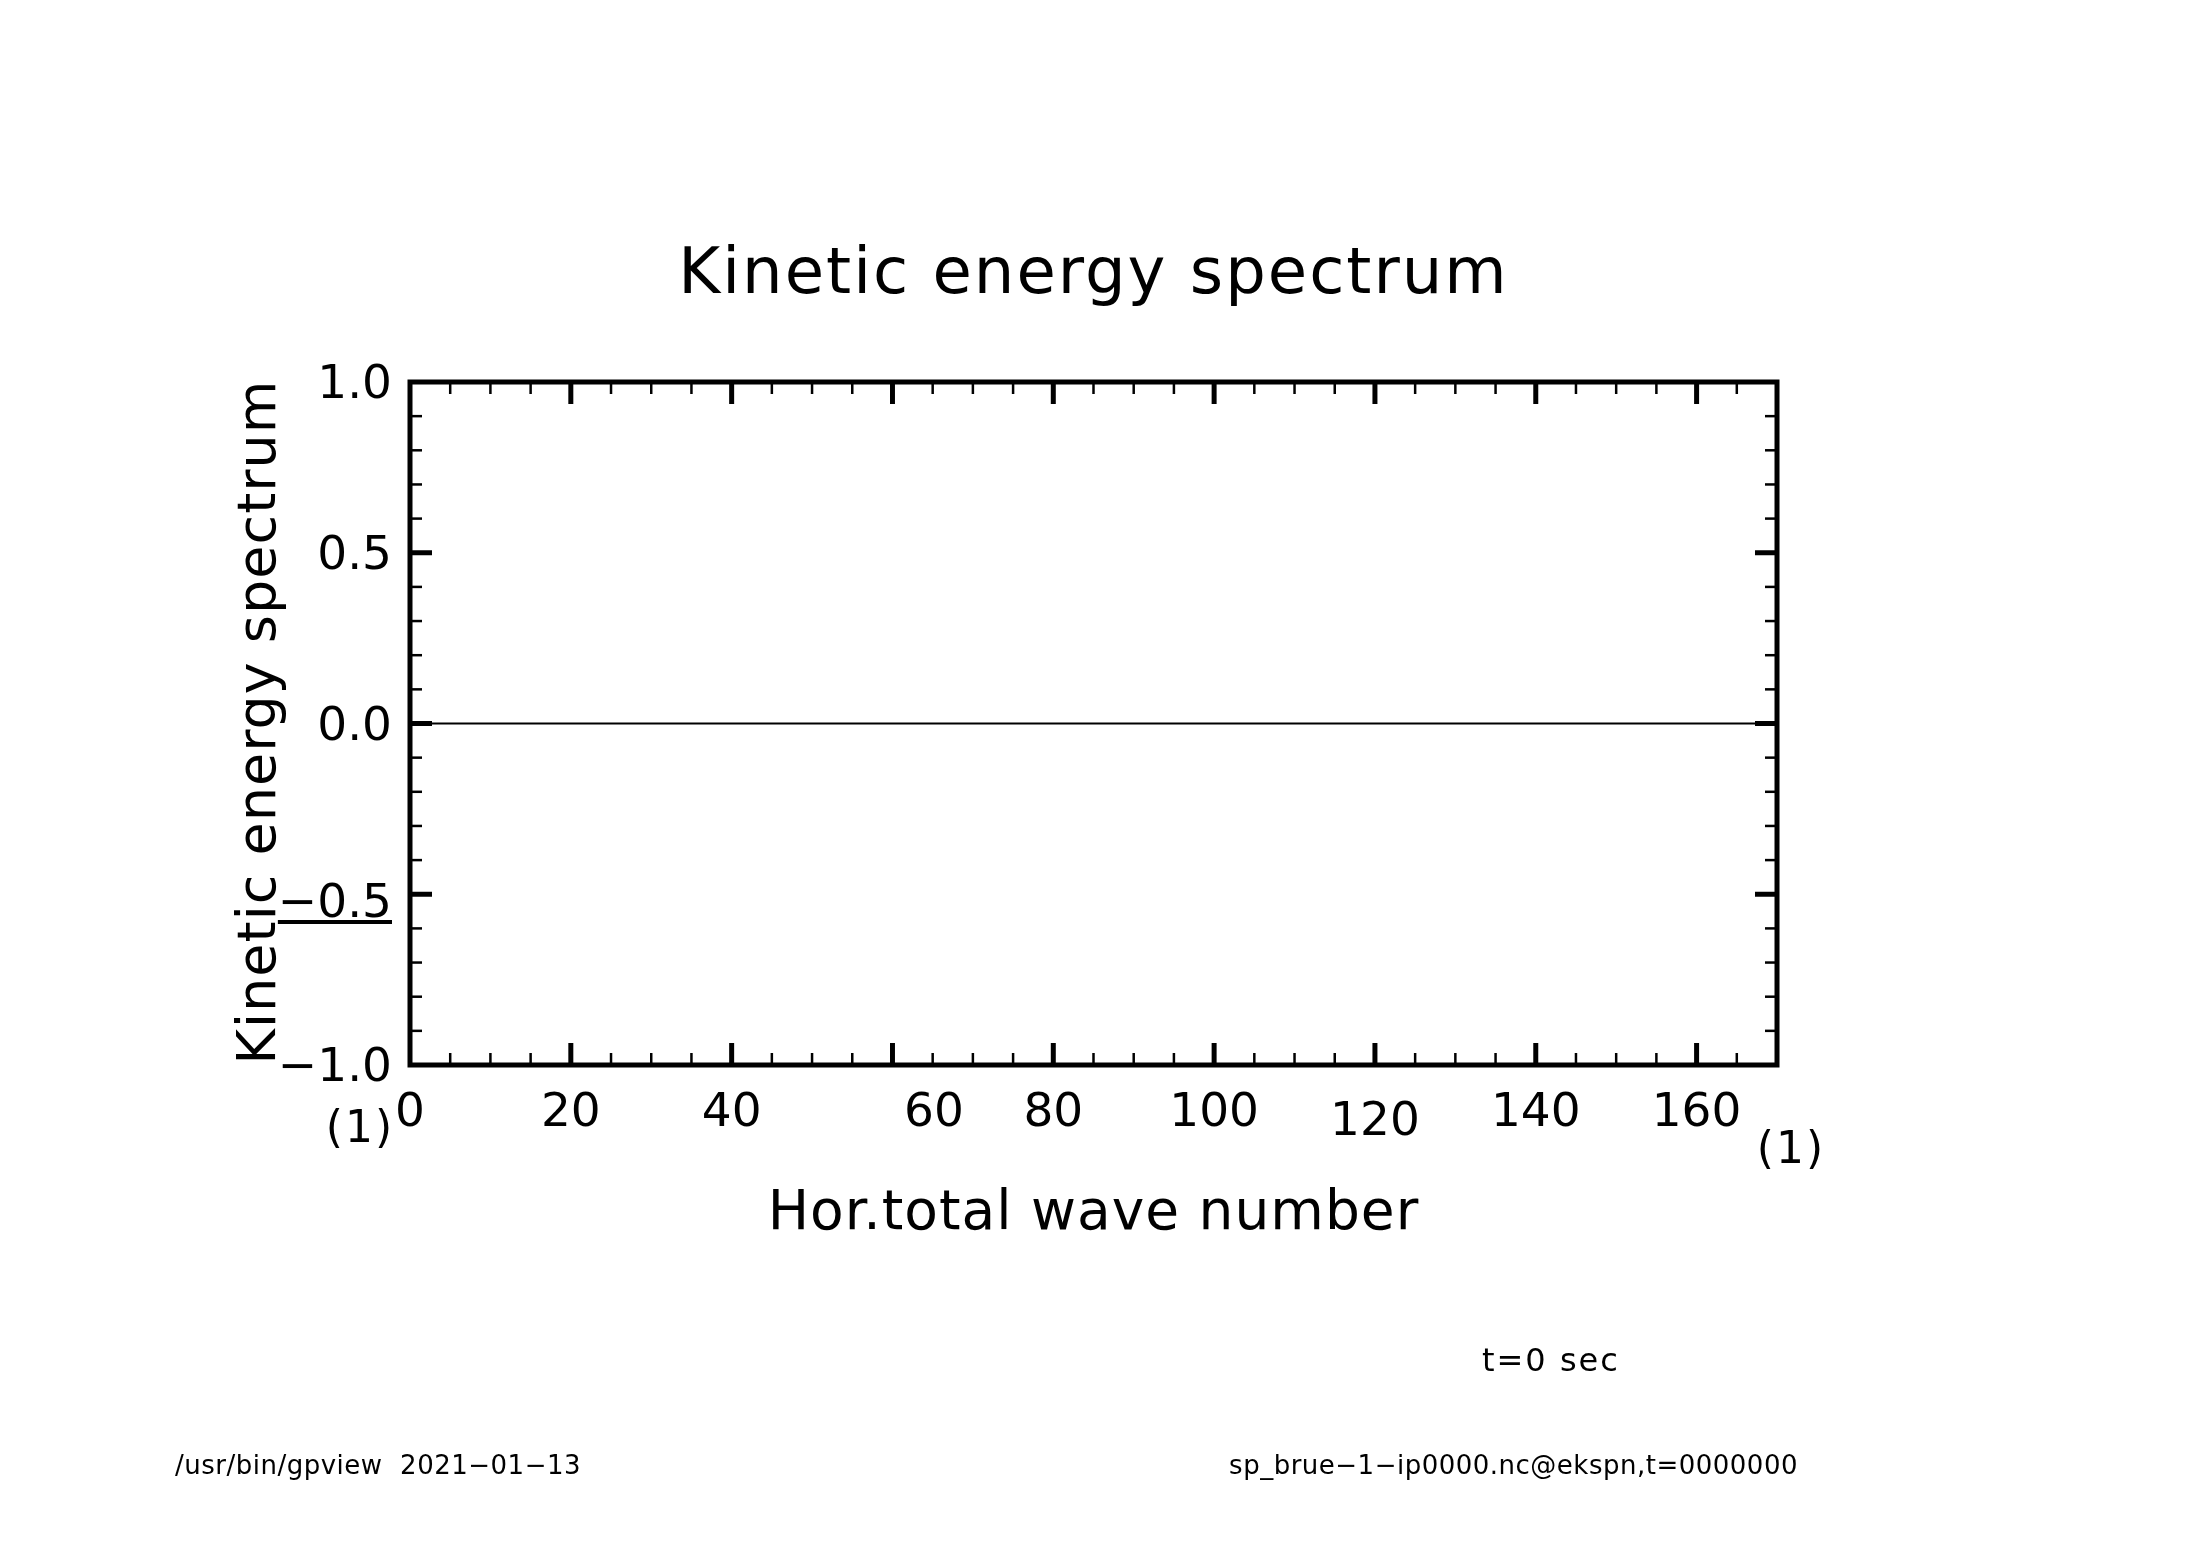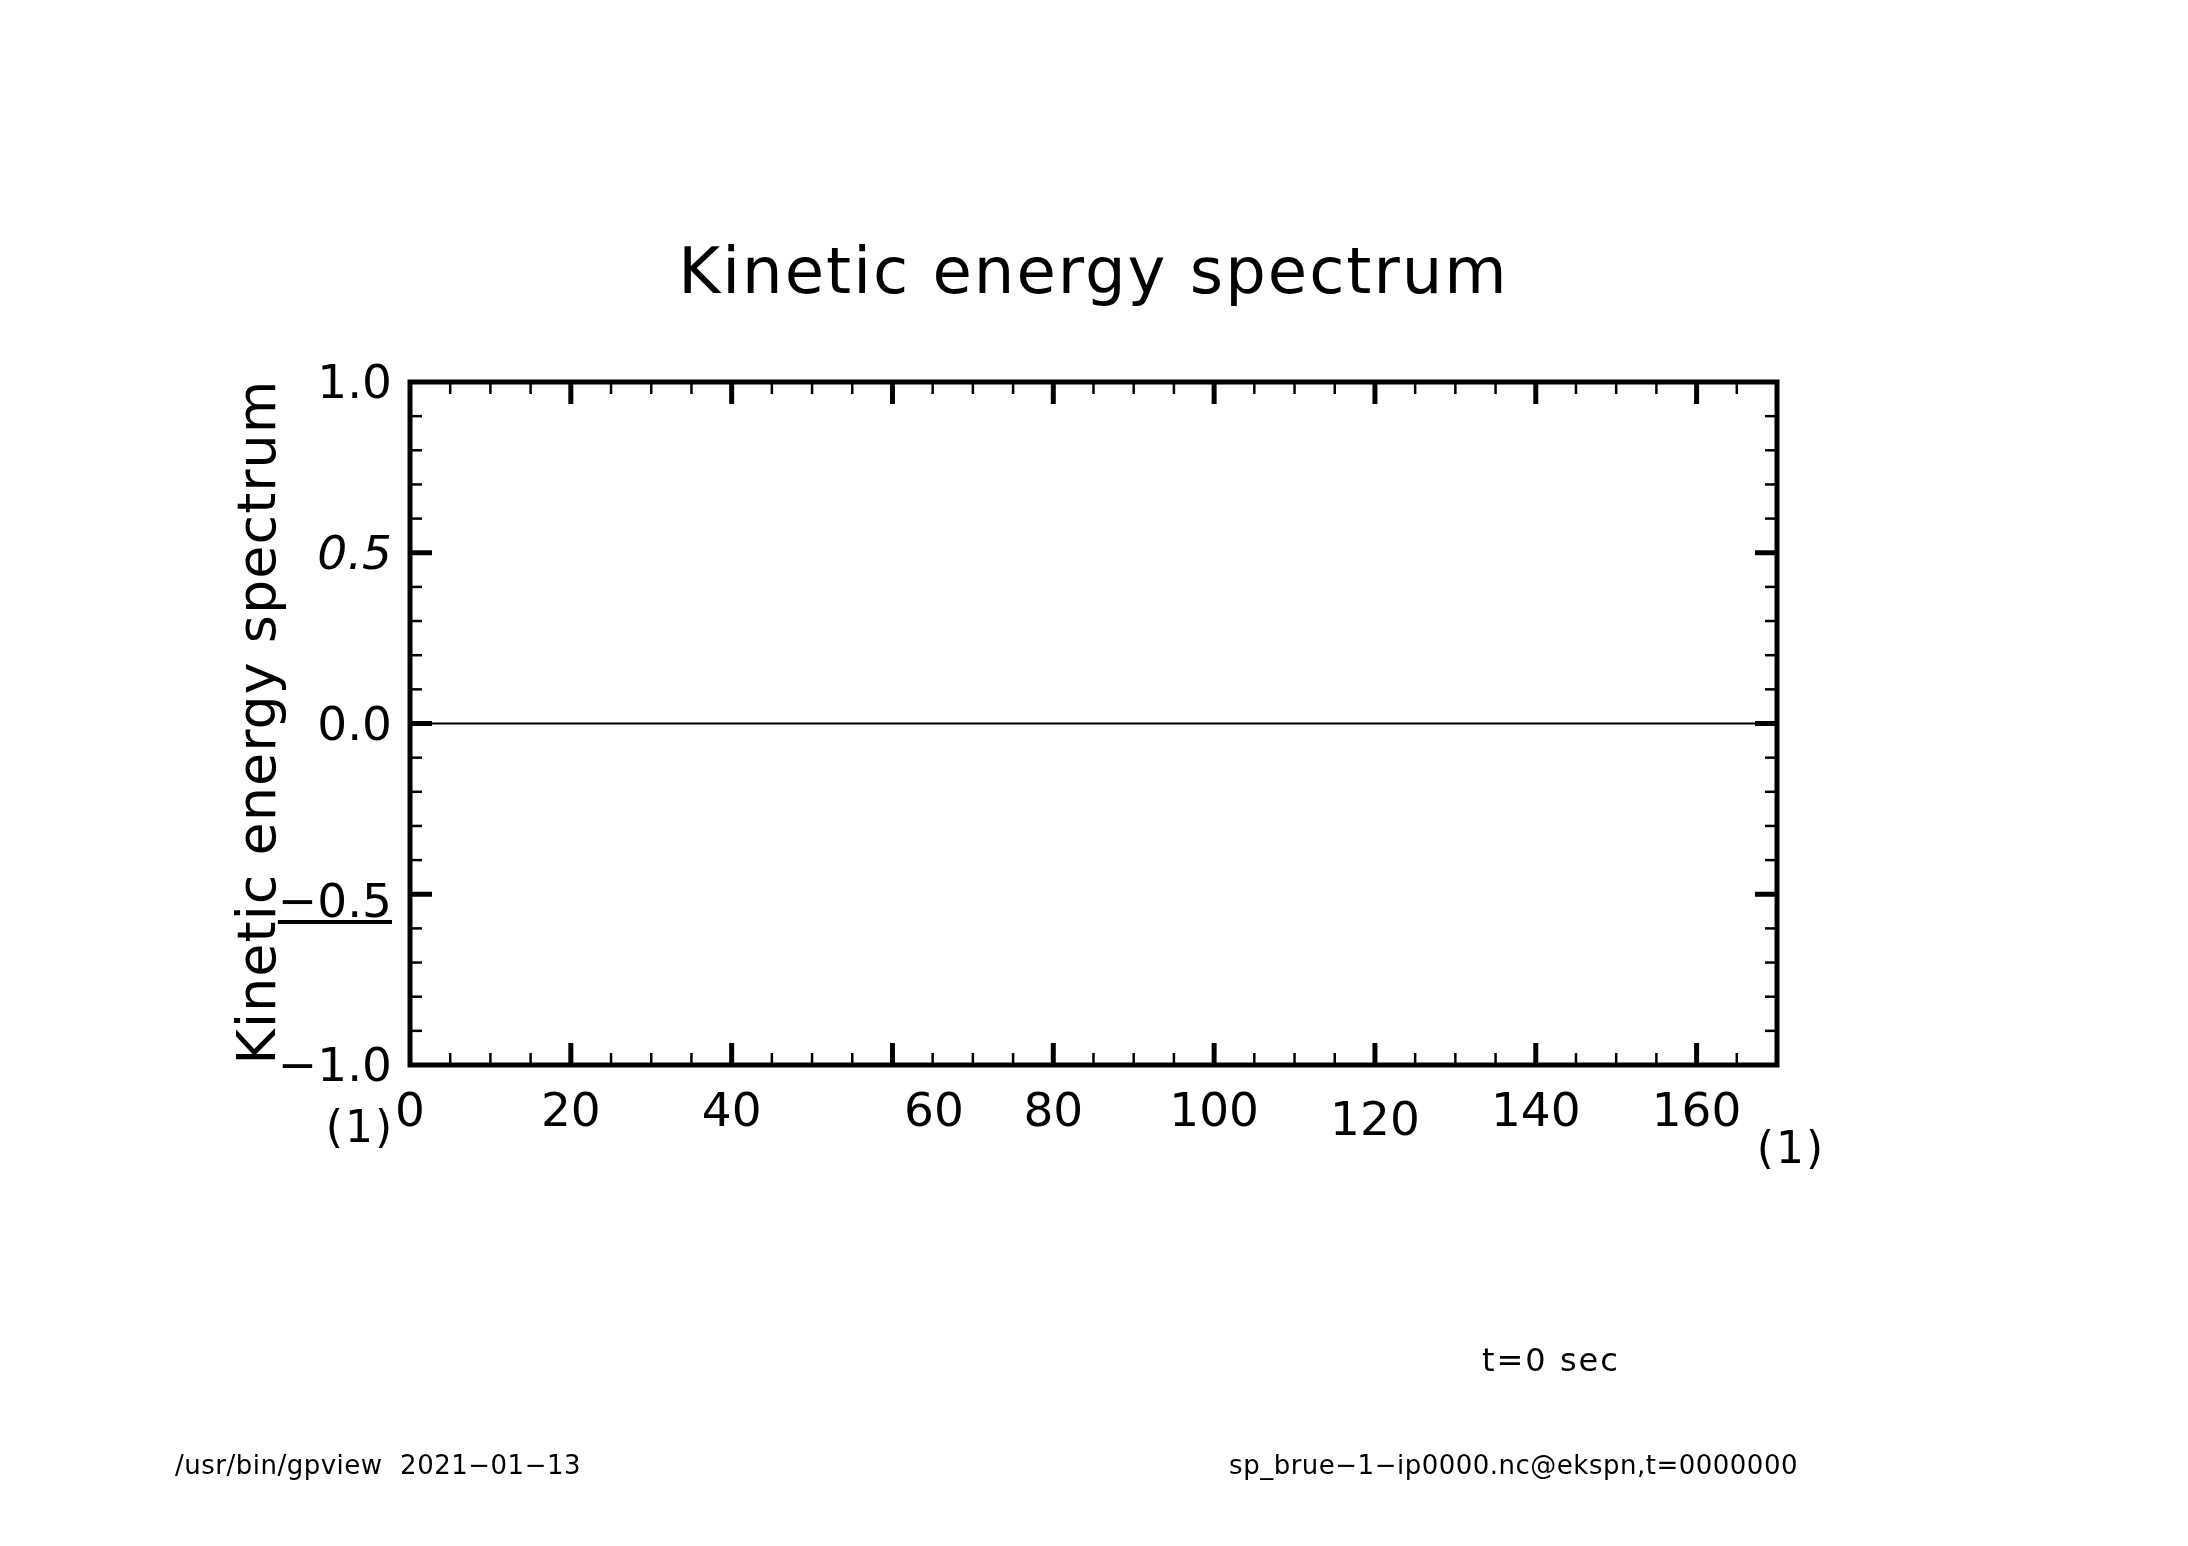--- a/index.html
+++ b/index.html
@@ -151,24 +151,25 @@
       <line x1="410" y1="450.29999999999995" x2="422" y2="450.29999999999995" stroke="#000000" stroke-width="2.5"></line>
       <line x1="1777" y1="450.29999999999995" x2="1765" y2="450.29999999999995" stroke="#000000" stroke-width="2.5"></line>
       <line x1="410" y1="416.15" x2="422" y2="416.15" stroke="#000000" stroke-width="2.5"></line>
       <line x1="1777" y1="416.15" x2="1765" y2="416.15" stroke="#000000" stroke-width="2.5"></line>
     </svg>
 
   <div class="abs chart-title">Kinetic energy spectrum</div>
 
   <div class="abs y-axis-title">Kinetic energy spectrum</div>
 
+  <div class="abs x-axis-title">Hor.total wave number</div>
 
   <div id="y-tick-labels">
       <div class="y-tick-label" style="top: 358px;">1.0</div>
-      <div class="y-tick-label" style="top: 528.75px; font-style: italic;">0.5</div>
+      <div class="y-tick-label" style="top: 528.75px;">0.5</div>
       <div class="y-tick-label" style="top: 699.5px;">0.0</div>
       <div class="y-tick-label" style="top: 877px; text-decoration: underline;">−0.5</div>
       <div class="y-tick-label" style="top: 1041px;">−1.0</div>
     </div>
   <div id="x-tick-labels">
       <div class="x-tick-label" style="left: 335px;">0</div>
       <div class="x-tick-label" style="left: 495.824px;">20</div>
       <div class="x-tick-label" style="left: 656.647px;">40</div>
       <div class="x-tick-label" style="left: 859px;">60</div>
       <div class="x-tick-label" style="left: 978.294px;">80</div>

